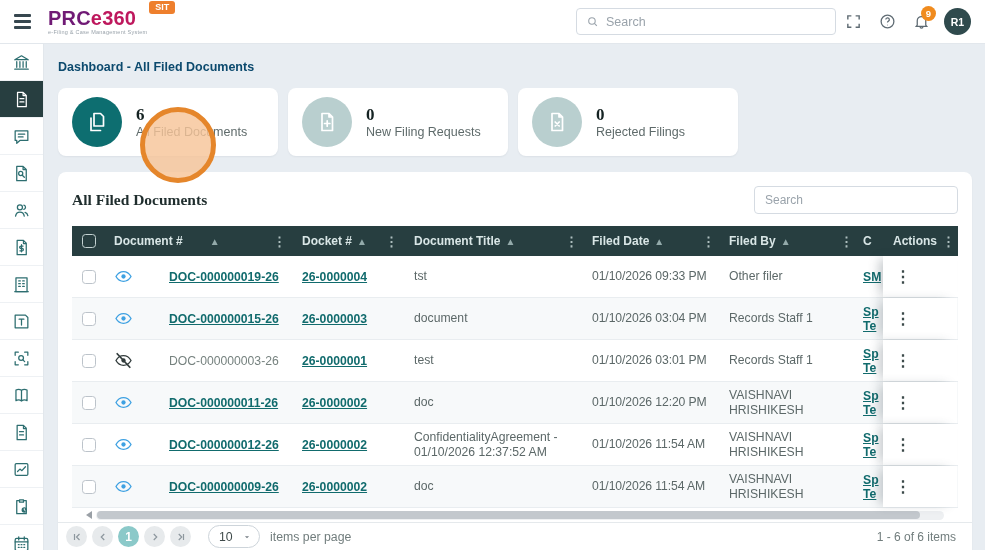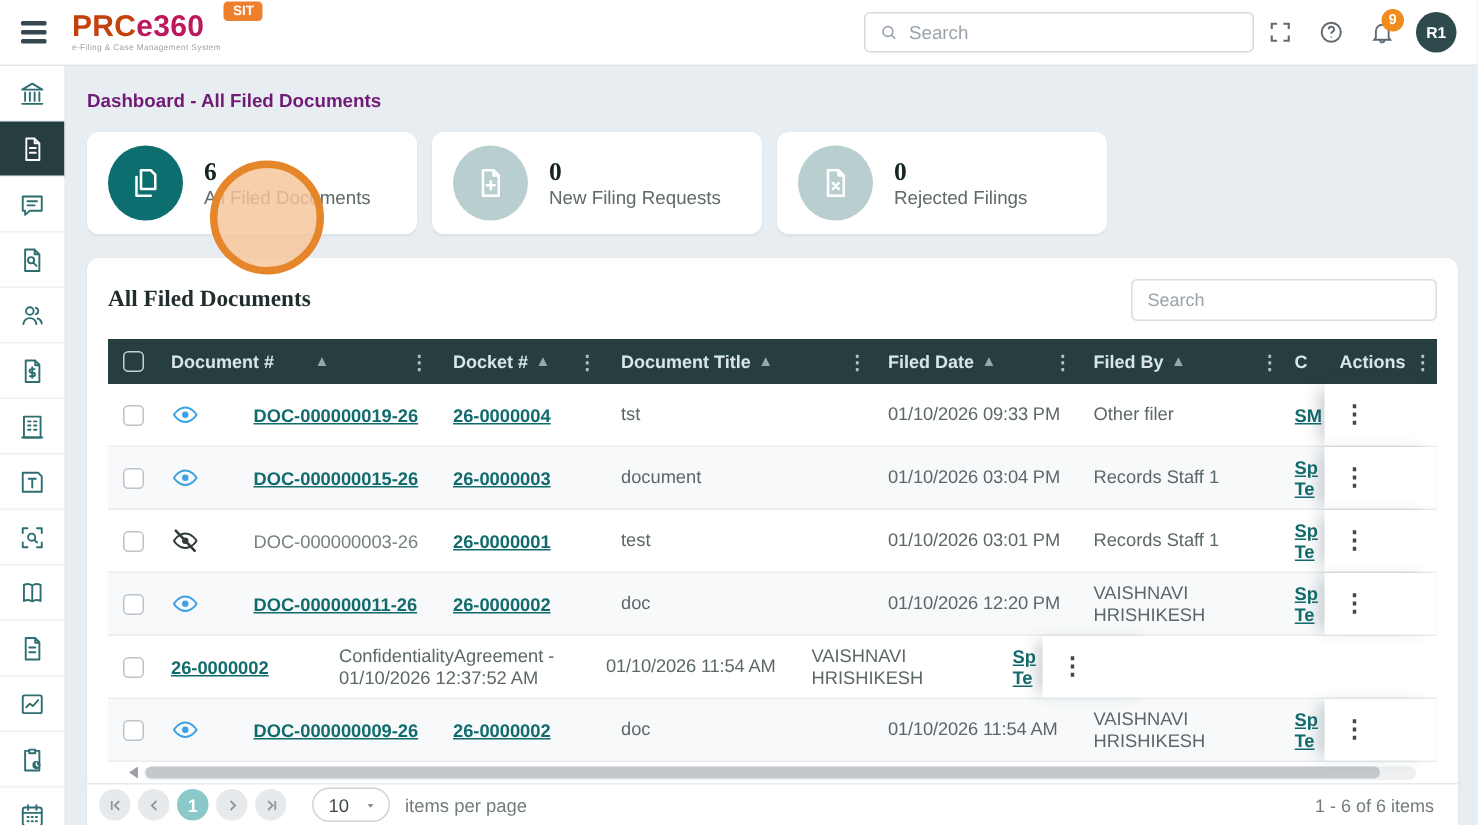--- a/index.html
+++ b/index.html
@@ -5,21 +5,21 @@
   * { margin:0; padding:0; box-sizing:border-box; }
   html,body { width:985px; height:550px; overflow:hidden; font-family:"Liberation Sans", sans-serif; background:#e8edf2; }
   .page { position:relative; width:985px; height:550px; }
 
   
   .topbar { position:absolute; top:0; left:0; right:0; height:44px; background:#fff; border-bottom:1px solid #e2e7ec; display:flex; align-items:center; z-index:30; }
   .hamburger { width:44px; display:flex; flex-direction:column; gap:3.5px; align-items:center; justify-content:center; cursor:pointer; }
   .hamburger i { display:block; width:17px; height:2.4px; background:#37474f; border-radius:1px; }
   .logo { position:relative; margin-left:4px; line-height:1; padding-right:34px; }
   .logo .brand { font-size:20px; font-weight:800; letter-spacing:.2px; }
-  .logo .b1 { color:#c2410c; }
+  .logo .b1 { color:#701a75; }
   .logo .b2 { color:#be185d; }
   .logo .tagline { font-size:5.5px; color:#9aa3ab; letter-spacing:.25px; margin-top:2px; }
   .env-badge { position:absolute; top:-7px; right:6px; background:#ee7f2d; color:#fff; font-size:9px; font-weight:700; padding:2px 6px; border-radius:3px; }
   .topbar-spacer { flex:1; }
   .top-search { display:flex; align-items:center; gap:7px; width:260px; height:27px; border:1px solid #d5dbe2; border-radius:4px; padding:0 9px; color:#9aa3ab; background:#fff; }
   .top-search svg { width:13px; height:13px; stroke:#9aa3ab; }
   .top-search input { border:none; outline:none; flex:1; font-size:12.5px; color:#444; font-family:"Liberation Sans",sans-serif; background:transparent; }
   .top-search input::placeholder { color:#9aa3ab; }
   .top-icon { width:34px; height:34px; display:flex; align-items:center; justify-content:center; color:#5f6b73; cursor:pointer; position:relative; }
   .top-icon svg { width:17px; height:17px; stroke:#5f6b73; }
@@ -27,21 +27,21 @@
   .avatar { width:27px; height:27px; border-radius:50%; background:#2f4a4d; color:#fff; font-size:10.5px; font-weight:700; display:flex; align-items:center; justify-content:center; margin:0 14px 0 6px; cursor:pointer; }
 
   
   .sidebar { position:absolute; top:44px; left:0; bottom:0; width:44px; background:#fff; border-right:1px solid #e2e7ec; z-index:20; overflow:hidden; }
   .side-item { height:37px; display:flex; align-items:center; justify-content:center; border-bottom:1px solid #eef1f4; color:#2d6e70; cursor:pointer; }
   .side-item svg { width:19px; height:19px; }
   .side-item.active { background:#273e40; color:#fff; }
 
   
   .main { position:absolute; top:44px; left:44px; right:0; bottom:0; background:#e8edf2; }
-  .breadcrumb { padding:16px 14px 14px; font-size:12.5px; font-weight:600; color:#701a75; }
+  .breadcrumb { padding:16px 14px 14px; font-size:12.5px; font-weight:600; color:#0c4a6e; }
   .cards { display:flex; gap:10px; padding:0 14px; }
   .card { width:220px; height:68px; background:#fff; border-radius:8px; box-shadow:0 1px 2px rgba(20,40,50,.06); display:flex; align-items:center; padding:0 14px; gap:14px; cursor:pointer; }
   .card-circle { width:50px; height:50px; border-radius:50%; display:flex; align-items:center; justify-content:center; color:#fff; flex:0 0 auto; }
   .card-circle.primary { background:#0d6e70; }
   .card-circle.muted { background:#b9cfcf; }
   .card-circle svg { width:24px; height:24px; }
   .card-count { font-family:"Liberation Serif", serif; font-size:17px; font-weight:700; color:#15２323; color:#152323; line-height:1.15; }
   .card-label { font-size:12.5px; color:#5e6a6a; margin-top:1px; }
 
   .click-ring { position:absolute; left:96px; top:63px; width:76px; height:76px; border-radius:50%; border:5px solid #e5862b; background:rgba(246,197,153,.82); z-index:10; pointer-events:none; }
@@ -462,20 +462,29 @@
                 <div class="clip-wrap"><span class="clip-link">Sp</span><br><span class="clip-link">Te</span></div>
               </div>
               <div class="cell cell-actions">
                 <span class="row-kebab">⋮</span>
               </div>
             </div>
             <div class="trow">
               <div class="cell w-cb" style="justify-content:center;padding:0">
                 <span class="cb"></span>
               </div>
+              <div class="cell w-doc">
+                <span class="eye on">
+                  <svg viewBox="0 0 24 24" fill="none" stroke="currentColor" stroke-width="1.7" stroke-linecap="round" stroke-linejoin="round">
+                    <path d="M2.5 12S6 5.9 12 5.9 21.5 12 21.5 12 18 18.1 12 18.1 2.5 12 2.5 12z"></path>
+                    <circle cx="12" cy="12" r="2.7" fill="currentColor" stroke="none"></circle>
+                  </svg>
+                </span>
+                <a class="lnk">DOC-000000012-26</a>
+              </div>
               <div class="cell w-docket">
                 <a class="lnk">26-0000002</a>
               </div>
               <div class="cell w-title">
                 <span class="cell-text">ConfidentialityAgreement - 01/10/2026 12:37:52 AM</span>
               </div>
               <div class="cell w-date">
                 <span class="cell-text">01/10/2026 11:54 AM</span>
               </div>
               <div class="cell w-by">

